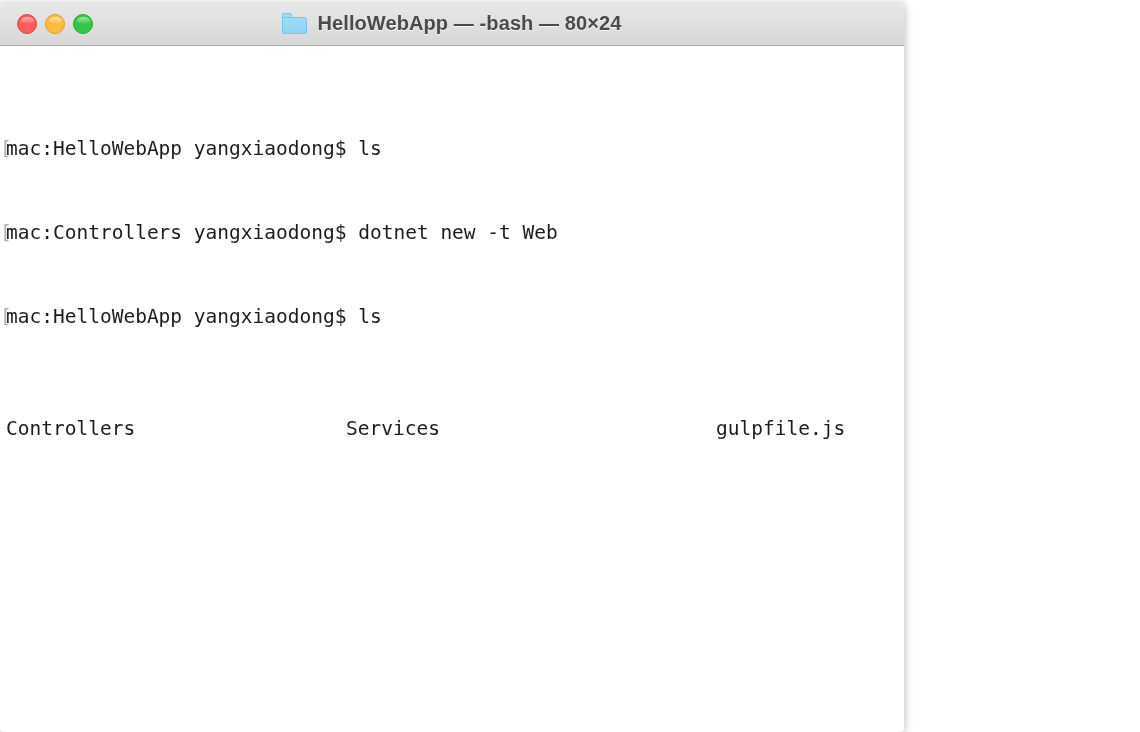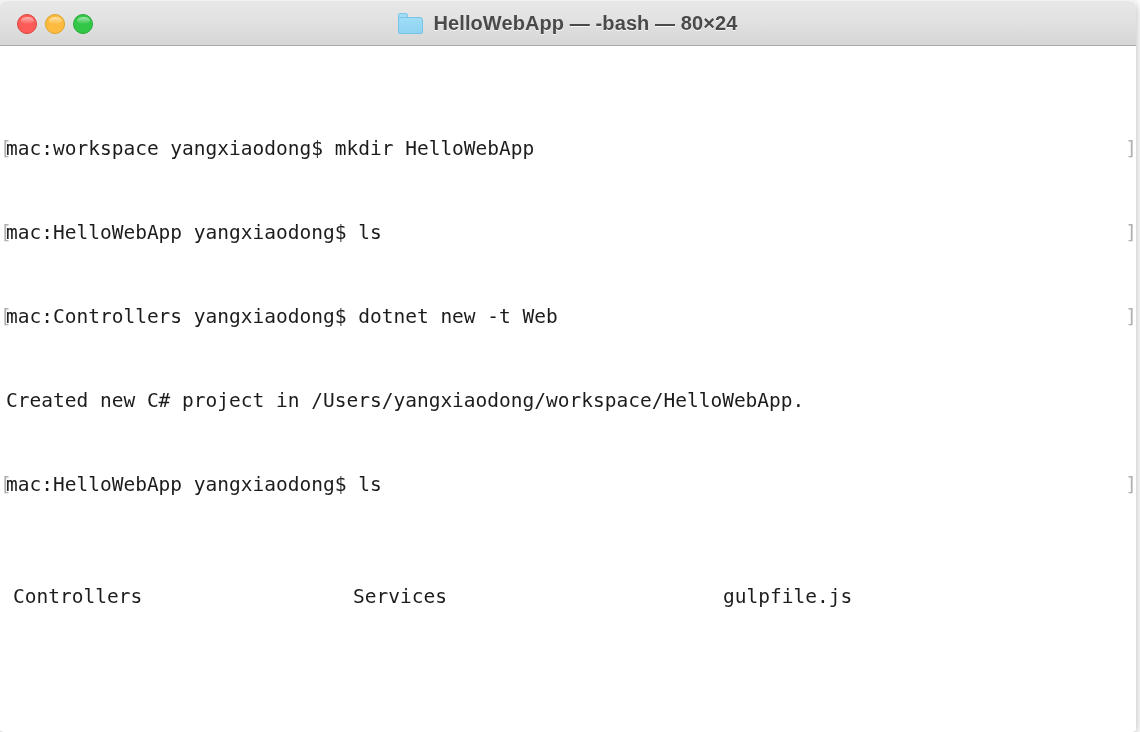--- a/index.html
+++ b/index.html
@@ -13,21 +13,21 @@
     height: 732px;
     overflow: hidden;
     font-family: "Liberation Sans", sans-serif;
   }
 
   
   .window {
     position: absolute;
     left: 0;
     top: 0;
-    width: 1136px;
+    width: 904px;
     height: 732px;
     background: #ffffff;
     border-radius: 7px 7px 4px 4px;
     box-shadow: 0 2px 10px rgba(0,0,0,0.30);
     overflow: hidden;
   }
 
   
   .titlebar {
     position: relative;
@@ -160,21 +160,20 @@
     position: absolute;
     right: 3px;
     top: 0;
     color: #b0b0b0;
   }
   .ls-row {
     position: relative;
     height: 28px;
     box-sizing: border-box;
     white-space: pre;
-    margin-left: 7px;
   }
   .col {
     position: absolute;
     top: 0;
     white-space: pre;
   }
   .col-0 { left: 6px; }
   .col-1 { left: 346px; text-align: right; }
   .col-2 { left: 716px; }
 </style>
@@ -197,24 +196,22 @@
         <span class="body"></span>
       </span>
       <span class="title-text">HelloWebApp — -bash — 80×24</span>
     </div>
 
   </div>
 
   <div class="terminal">
     <div class="screen">
 
-      <div class="line marked">mac:workspace yangxiaodong$ mkdir HelloWebApp</div>
       <div class="line marked">mac:HelloWebApp yangxiaodong$ ls</div>
       <div class="line marked">mac:Controllers yangxiaodong$ dotnet new -t Web</div>
-      <div class="line">Created new C# project in /Users/yangxiaodong/workspace/HelloWebApp.</div>
       <div class="line marked">mac:HelloWebApp yangxiaodong$ ls</div>
 
       <div class="ls-row">
         <span class="col col-0">Controllers</span>
         <span class="col col-1">Services</span>
         <span class="col col-2">gulpfile.js</span>
       </div>
       
       
       

